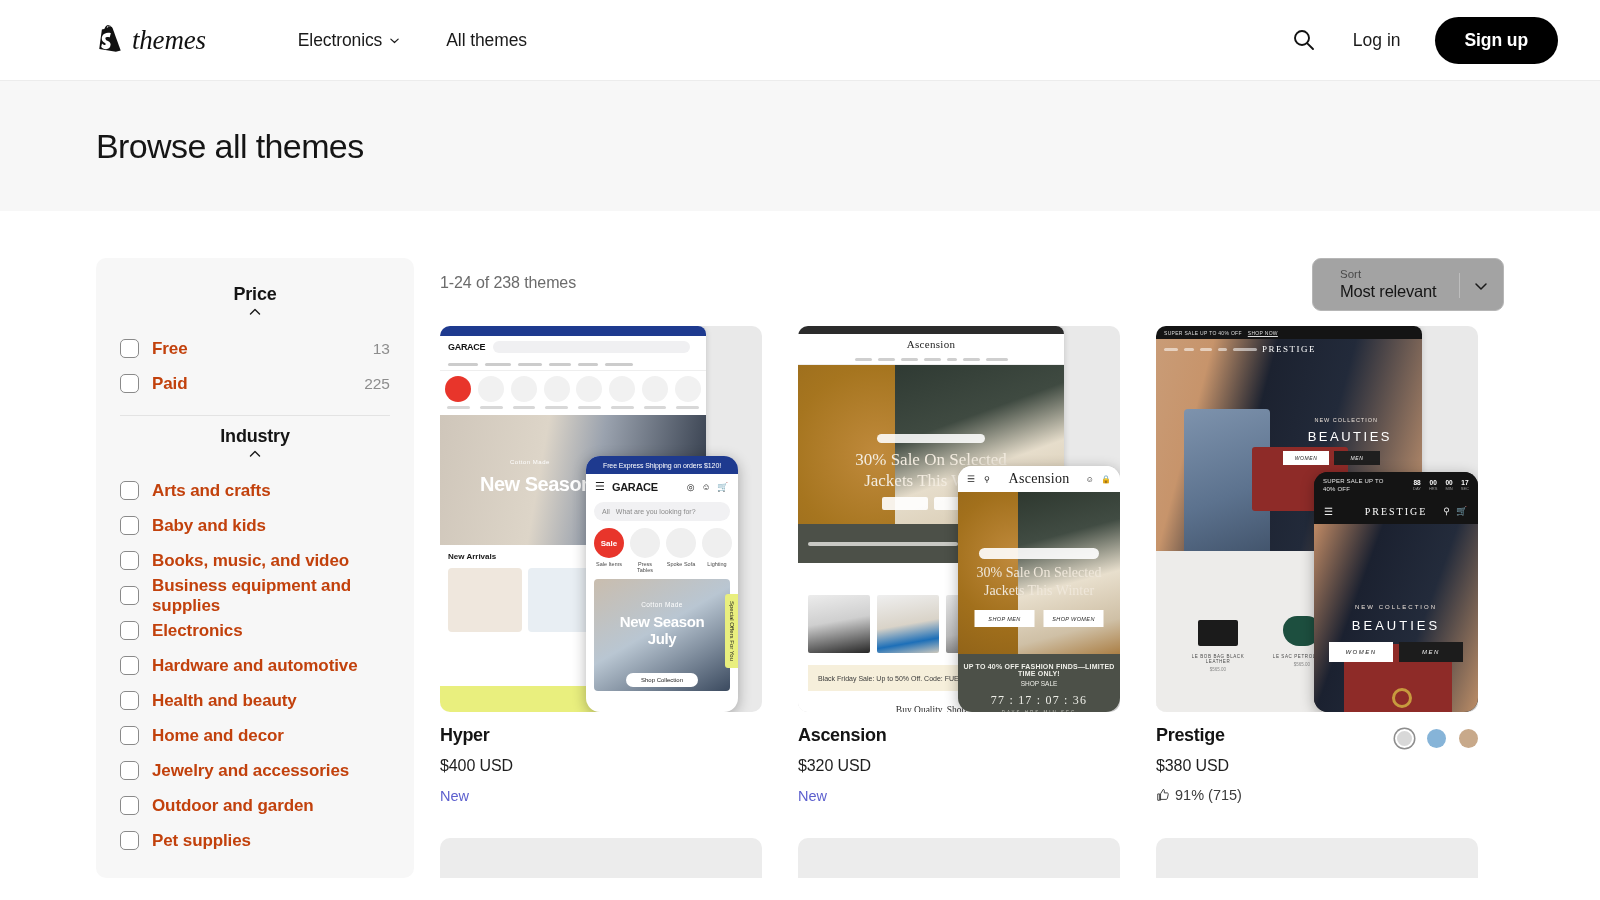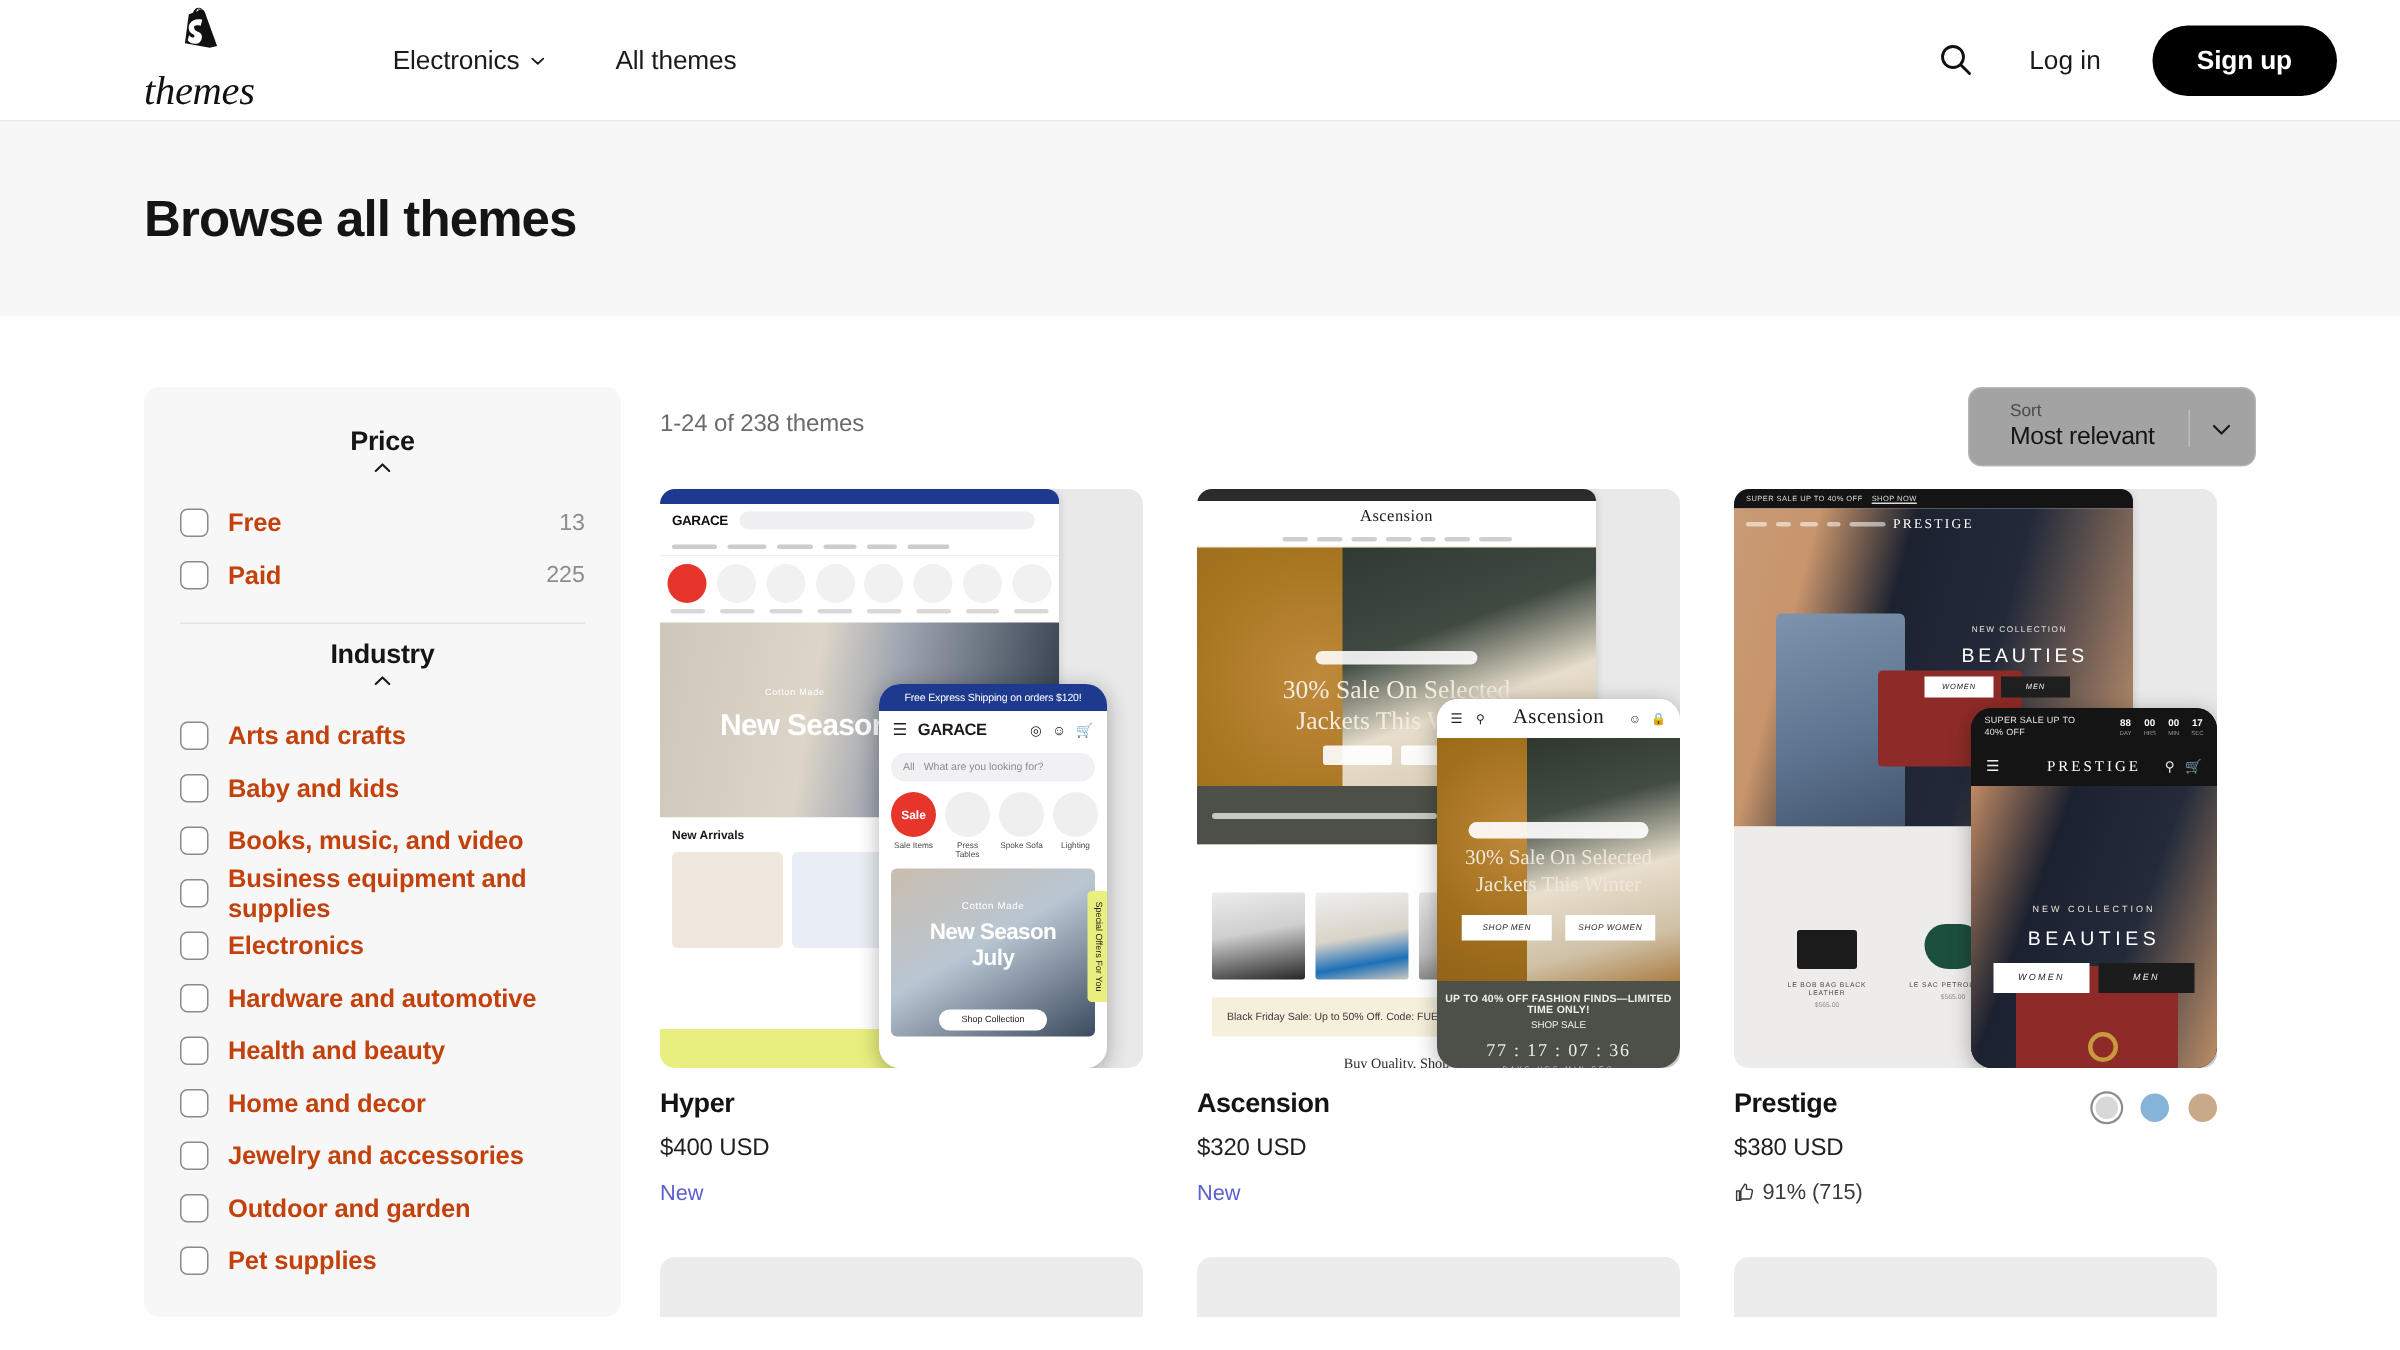--- a/index.html
+++ b/index.html
@@ -12,21 +12,21 @@
   }
 
   
   .header {
     height: 80px;
     display: flex; align-items: center;
     padding: 0 42px 0 96px;
     background: #fff;
     position: relative;
   }
-  .brand { display: flex; align-items: center; gap: 10px; flex-direction: column; }
+  .brand { display: flex; align-items: center; gap: 10px; }
   .shopify-bag { width: 26px; height: 30px; display:block; }
   .brand-word {
     font-family: "Liberation Serif", serif;
     font-style: italic;
     font-size: 27px;
     letter-spacing: -0.2px;
     color: #111;
   }
   .nav { display: flex; align-items: center; gap: 46px; margin-left: 92px; }
   .nav-link {
@@ -47,21 +47,21 @@
   }
 
   
   .title-band {
     background: #f7f7f7;
     height: 131px;
     padding: 0 96px;
     display: flex; align-items: center;
     border-top: 1px solid #ececec;
   }
-  .page-title { font-size: 34px; font-weight: 700; letter-spacing: -0.6px; color: #151515; }
+  .page-title { font-size: 34px; font-weight: 400; letter-spacing: -0.6px; color: #151515; }
 
   
   .body-wrap { display: flex; padding: 0 96px; position: relative; }
 
   
   .sidebar {
     width: 318px; flex: 0 0 318px;
     background: #f7f7f7;
     border-radius: 10px;
     margin-top: 47px;

